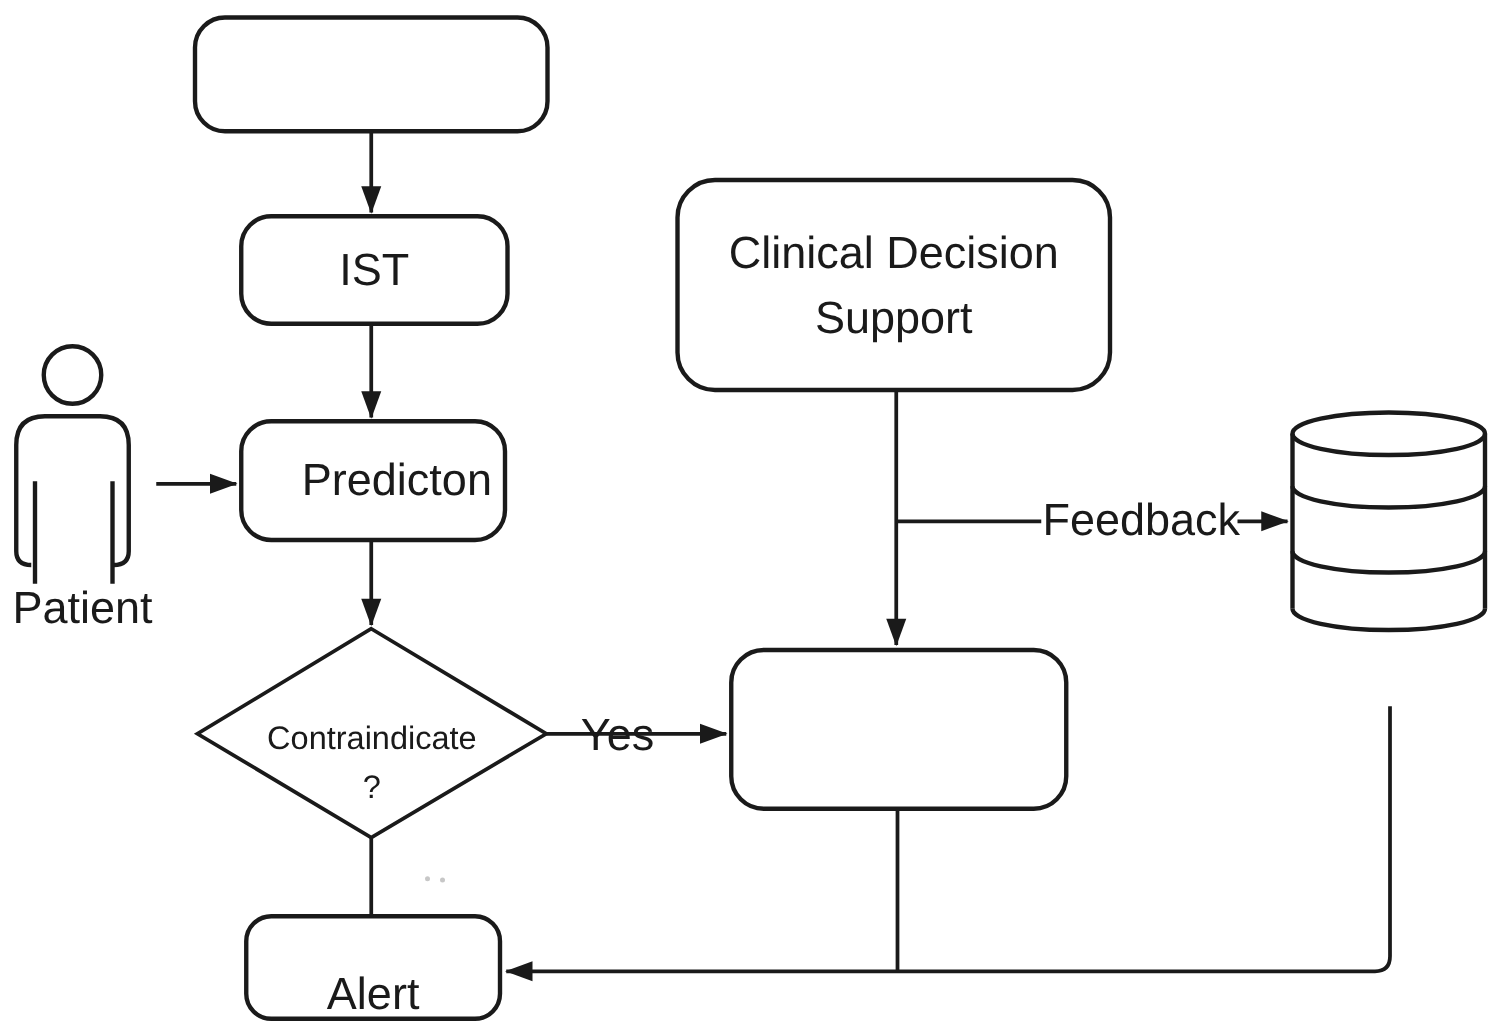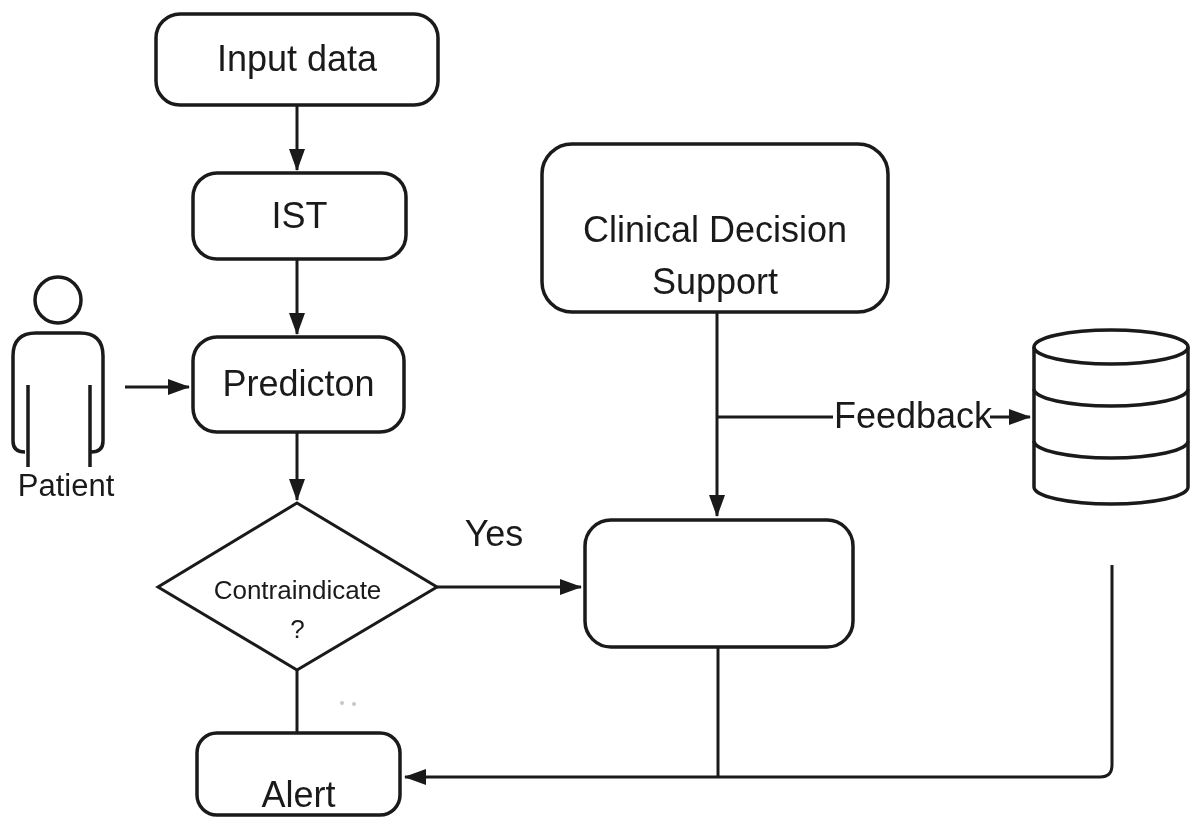--- a/index.html
+++ b/index.html
@@ -14,21 +14,21 @@
   .lbl{
     position:absolute;
     display:flex;align-items:center;justify-content:center;
     text-align:center;
     color:#1a1a1a;
     white-space:pre-line;
     font-weight:400;
     pointer-events:none;
   }
   .fs36{font-size:36px;line-height:1.45;}
-  .fs34{font-size:31px;line-height:1.3;}
+  .fs34{font-size:36px;line-height:1.3;}
   .fs30{font-size:26px;line-height:1.5;}
 </style>
 </head>
 <body>
 
 <div class="canvas">
 
   <svg width="1200" height="826" viewBox="0 0 1200 826">
     <defs>
       <marker id="arrow" markerWidth="26" markerHeight="22" refX="22" refY="10" orient="auto" markerUnits="userSpaceOnUse">
@@ -77,35 +77,34 @@
       <path d="M 718 648 L 718 776"></path>
       <path d="M 1112 565 L 1112 765 Q 1112 777 1100 777 L 405 777" marker-end="url(#arrow)"></path>
     </g>
 
     <g fill="#9a9a9a" opacity="0.55">
       <circle cx="342" cy="703" r="2"></circle>
       <circle cx="354" cy="704" r="2"></circle>
     </g>
   </svg>
 
-  <div class="lbl fs36" style="left:156px;top:14px;width:282px;height:91px;">Input data</div>
 
   <div class="lbl fs36" style="left:193px;top:173px;width:213px;height:86px;border-radius:21px;">IST</div>
 
-  <div class="lbl fs36" style="left:193px;top:337px;width:211px;height:95px;">Predicton</div>
+  <div class="lbl fs36" style="left:193px;top:337px;width:211px;height:95px;padding-left:19px;">Predicton</div>
 
   <div class="lbl fs30" style="left:158px;top:532px;width:279px;height:155px;">Contraindicate
 ?</div>
 
-  <div class="lbl fs36" style="left:542px;top:144px;width:346px;height:168px;margin-top:28px;">Clinical Decision
+  <div class="lbl fs36" style="left:542px;top:144px;width:346px;height:168px;">Clinical Decision
 Support</div>
 
 
   <div class="lbl fs36" style="left:197px;top:754px;width:203px;height:82px;">Alert</div>
 
   <div class="lbl fs34" style="left:2px;top:465px;width:128px;height:42px;">Patient</div>
 
 
-  <div class="lbl fs36" style="left:455px;top:515px;width:78px;height:38px;">Yes</div>
+  <div class="lbl fs36" style="left:455px;top:569px;width:78px;height:38px;">Yes</div>
 
   <div class="lbl fs36" style="left:834px;top:396px;width:158px;height:40px;">Feedback</div>
 
 </div>
 
 </body></html>

